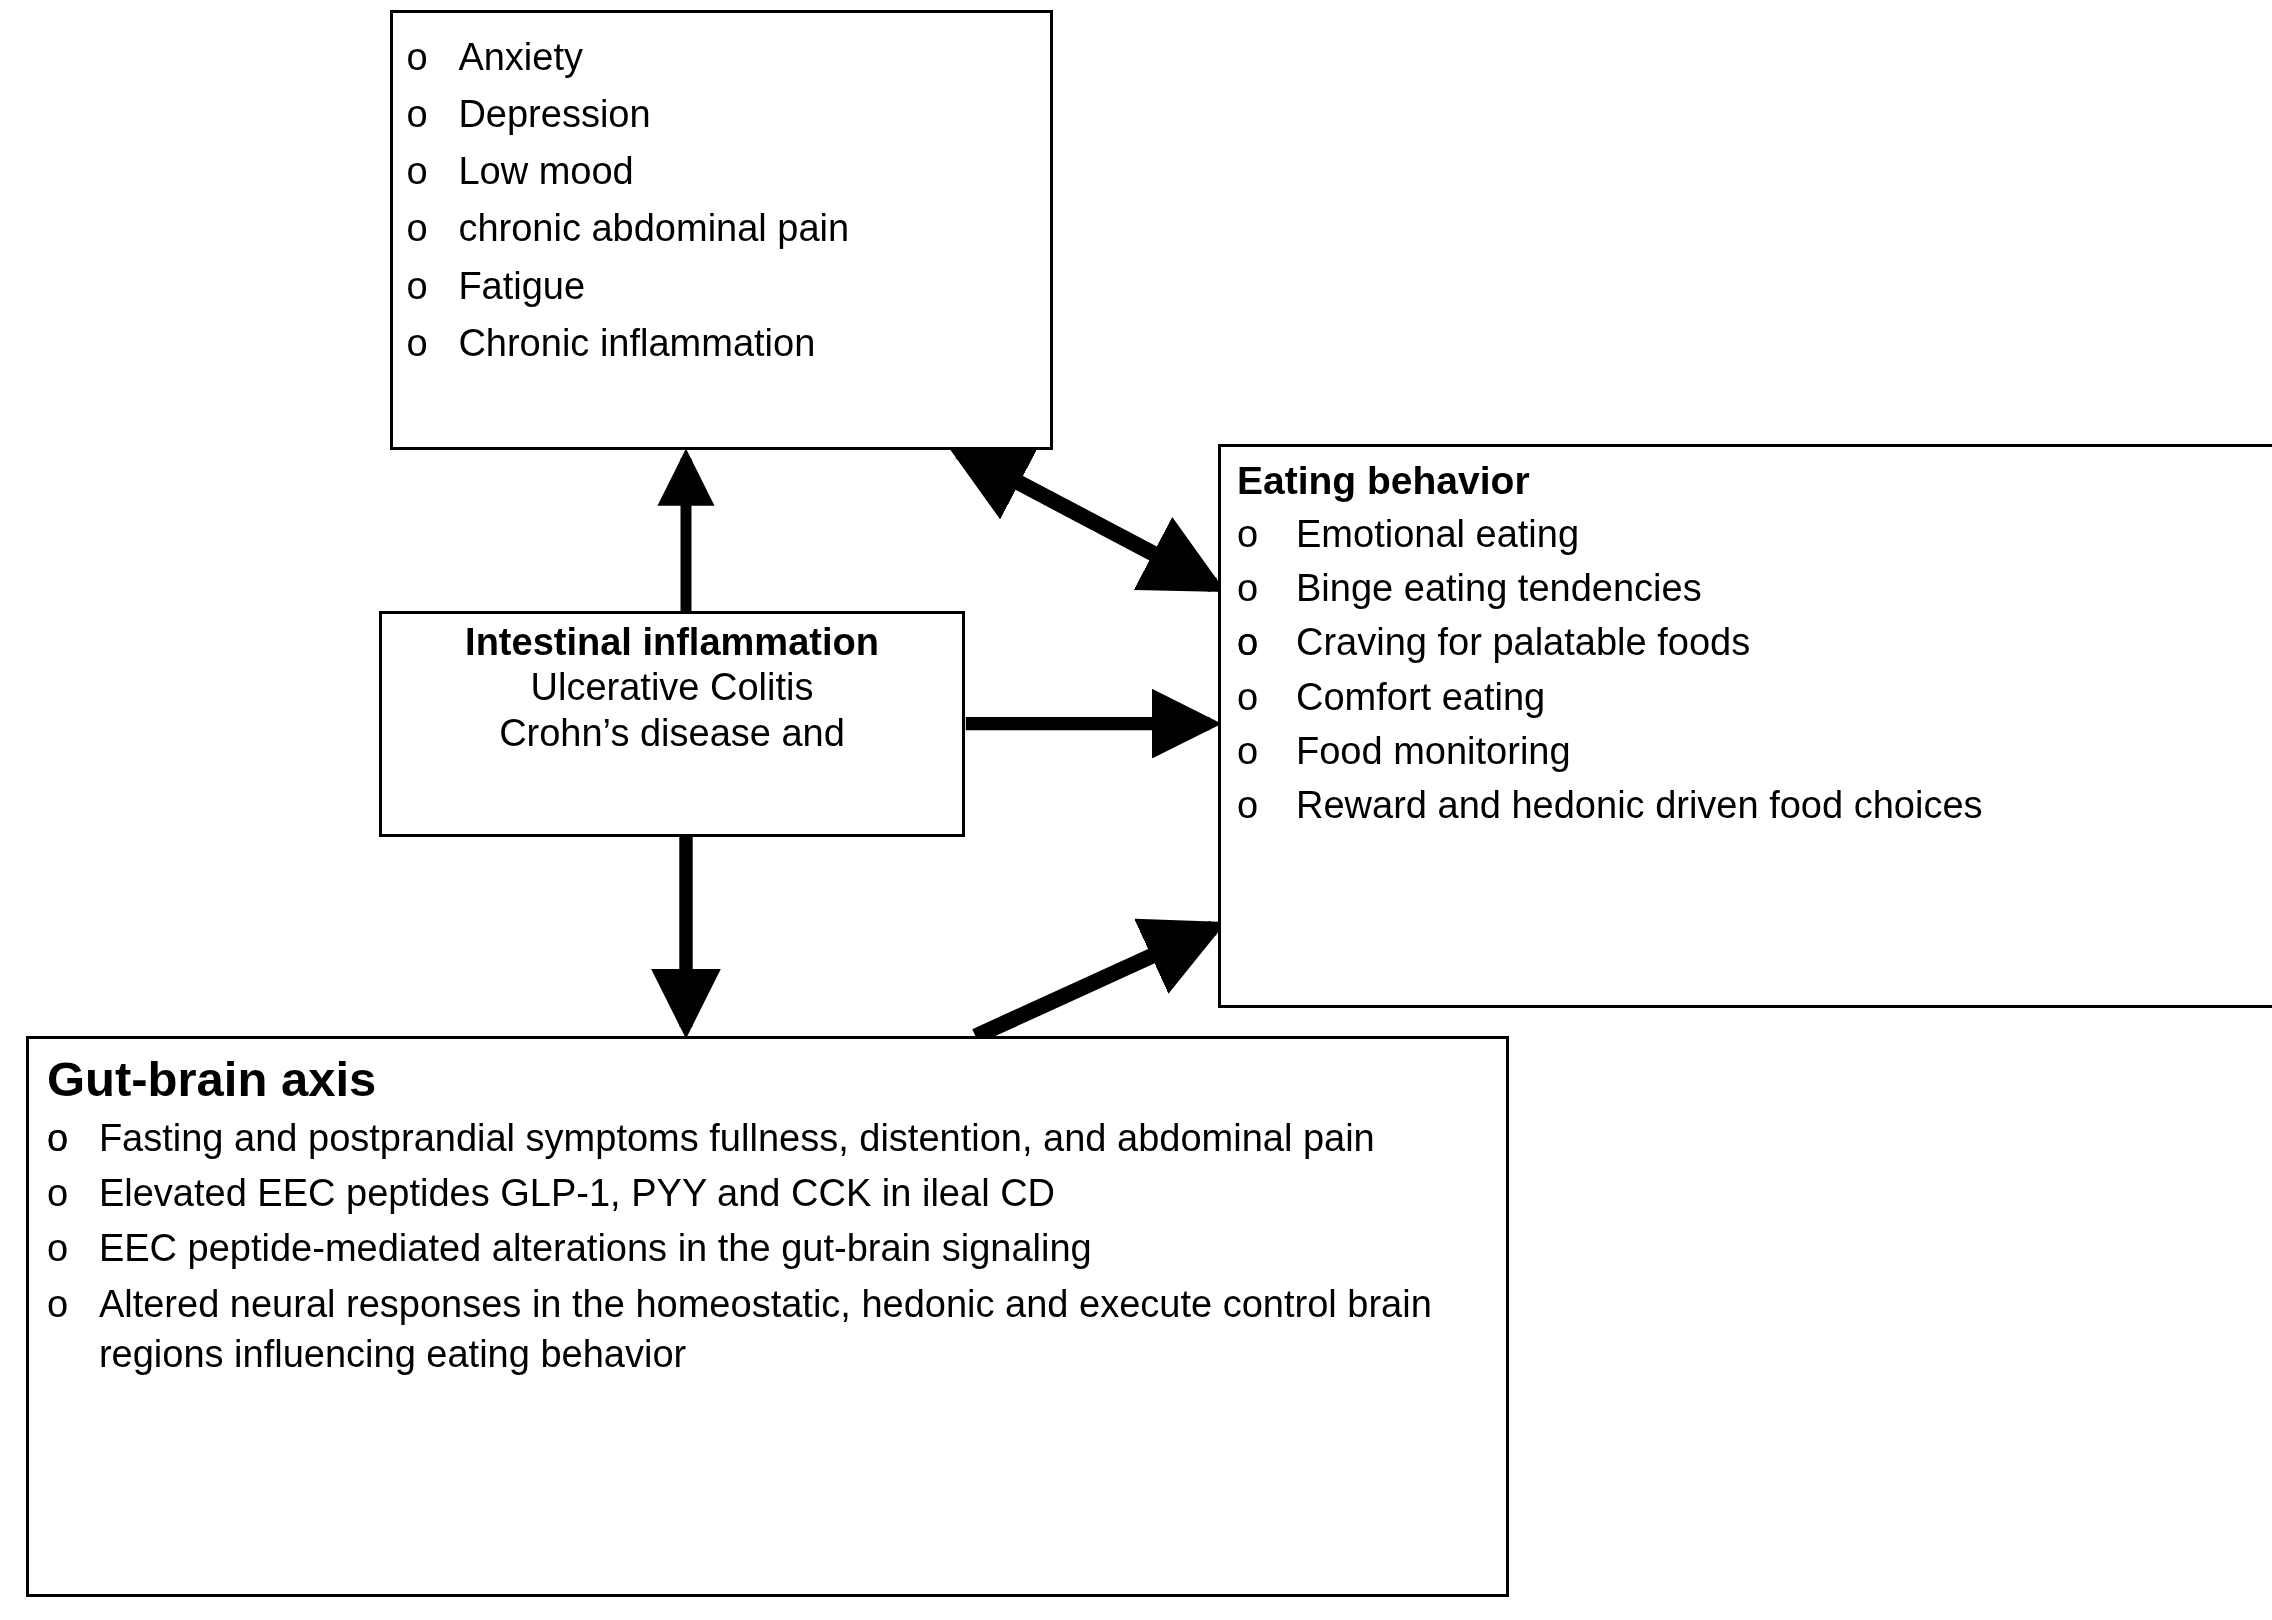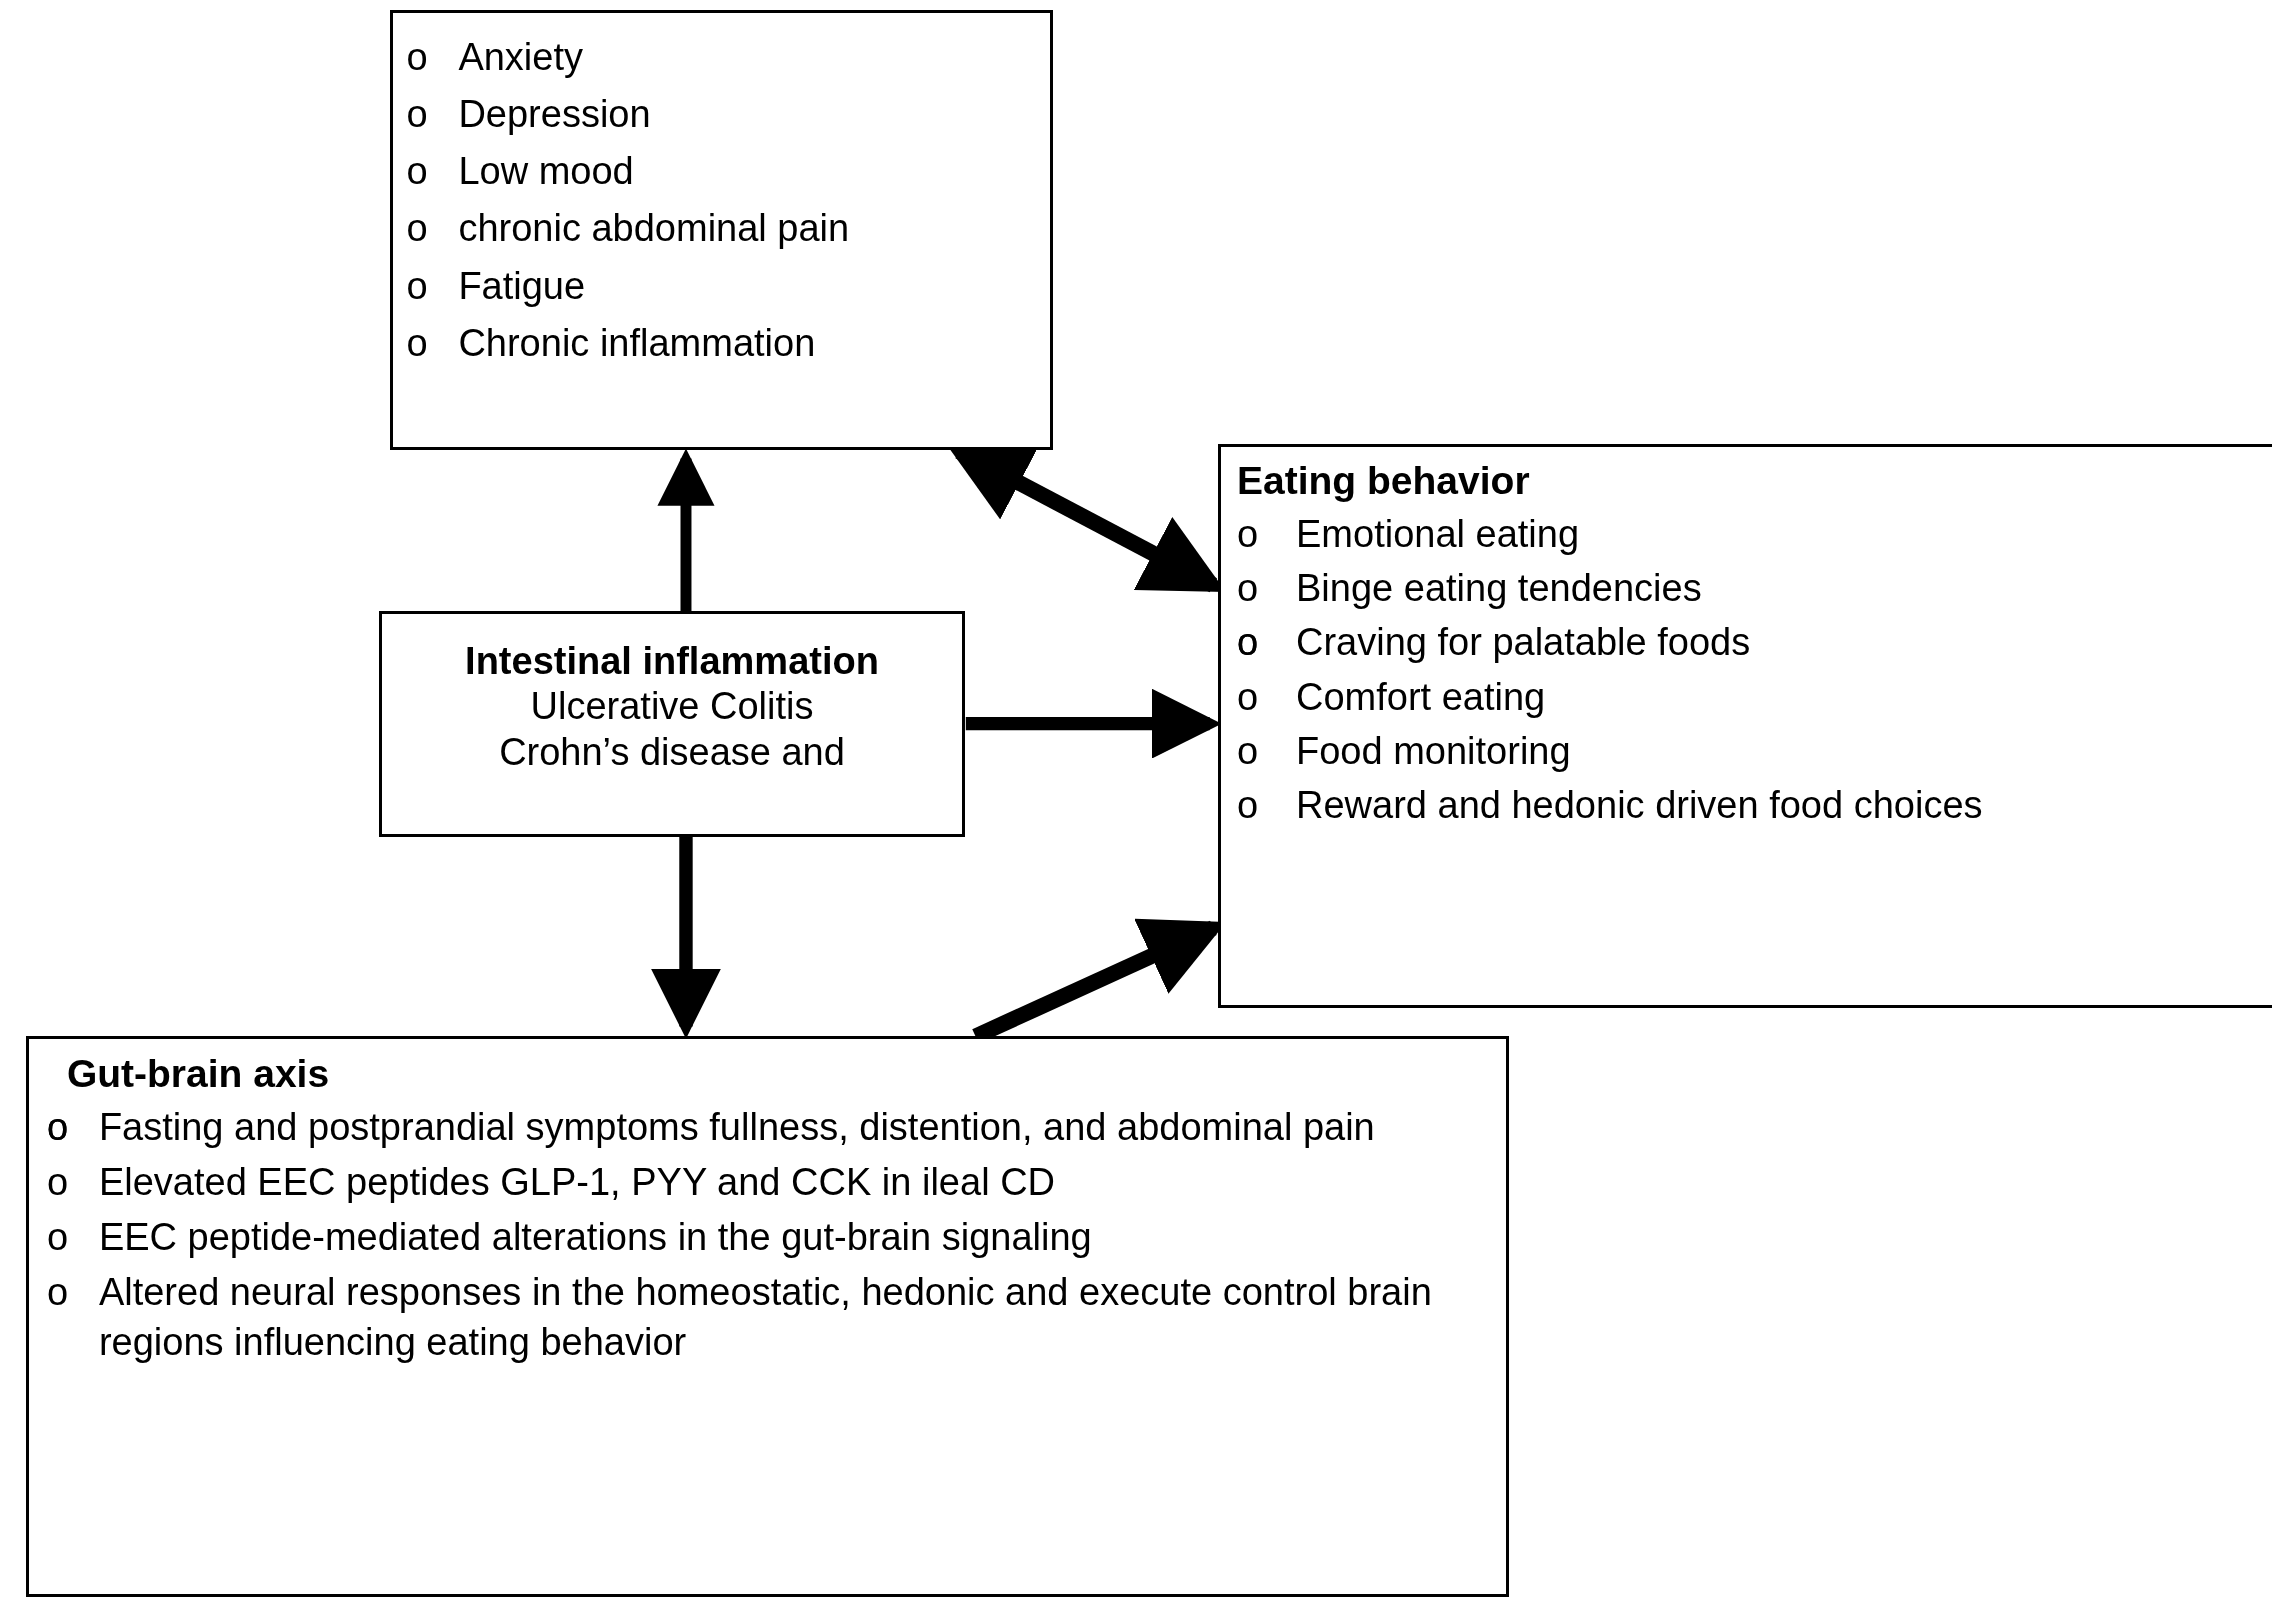--- a/index.html
+++ b/index.html
@@ -63,21 +63,21 @@
   }
   #symptoms-box ul.bullets > li { line-height: 1.505; }
   #symptoms-box ul.bullets > li .marker { line-height: 1.505; }
 
   
   #intestinal-box {
     left: 379px;
     top: 611px;
     width: 586px;
     height: 226px;
-    padding-top: 26px;
+    padding-top: 7px;
     text-align: center;
   }
 
   
   #eating-box {
     left: 1218px;
     top: 444px;
     width: 1124px;
     height: 564px;
     padding: 12.2px 0 0 16px;
@@ -87,21 +87,21 @@
   #eating-box ul.bullets > li .marker { line-height: 1.43; }
 
   
   #gutbrain-box {
     left: 25.6px;
     top: 1036px;
     width: 1483px;
     height: 561px;
     padding: 13.4px 0 0 18.3px;
   }
-  #gutbrain-box .box-title { font-size: 39px; margin-bottom: 6.1px; margin-left: 20px; }
+  #gutbrain-box .box-title { font-size: 49px; margin-bottom: 6.1px; }
   #gutbrain-box ul.bullets > li {
     line-height: 1.32;
     padding-left: 52px;
     margin-bottom: 4.9px;
   }
   #gutbrain-box ul.bullets > li .marker { line-height: 1.32; }
 
   
   #connectors {
     position: absolute;

